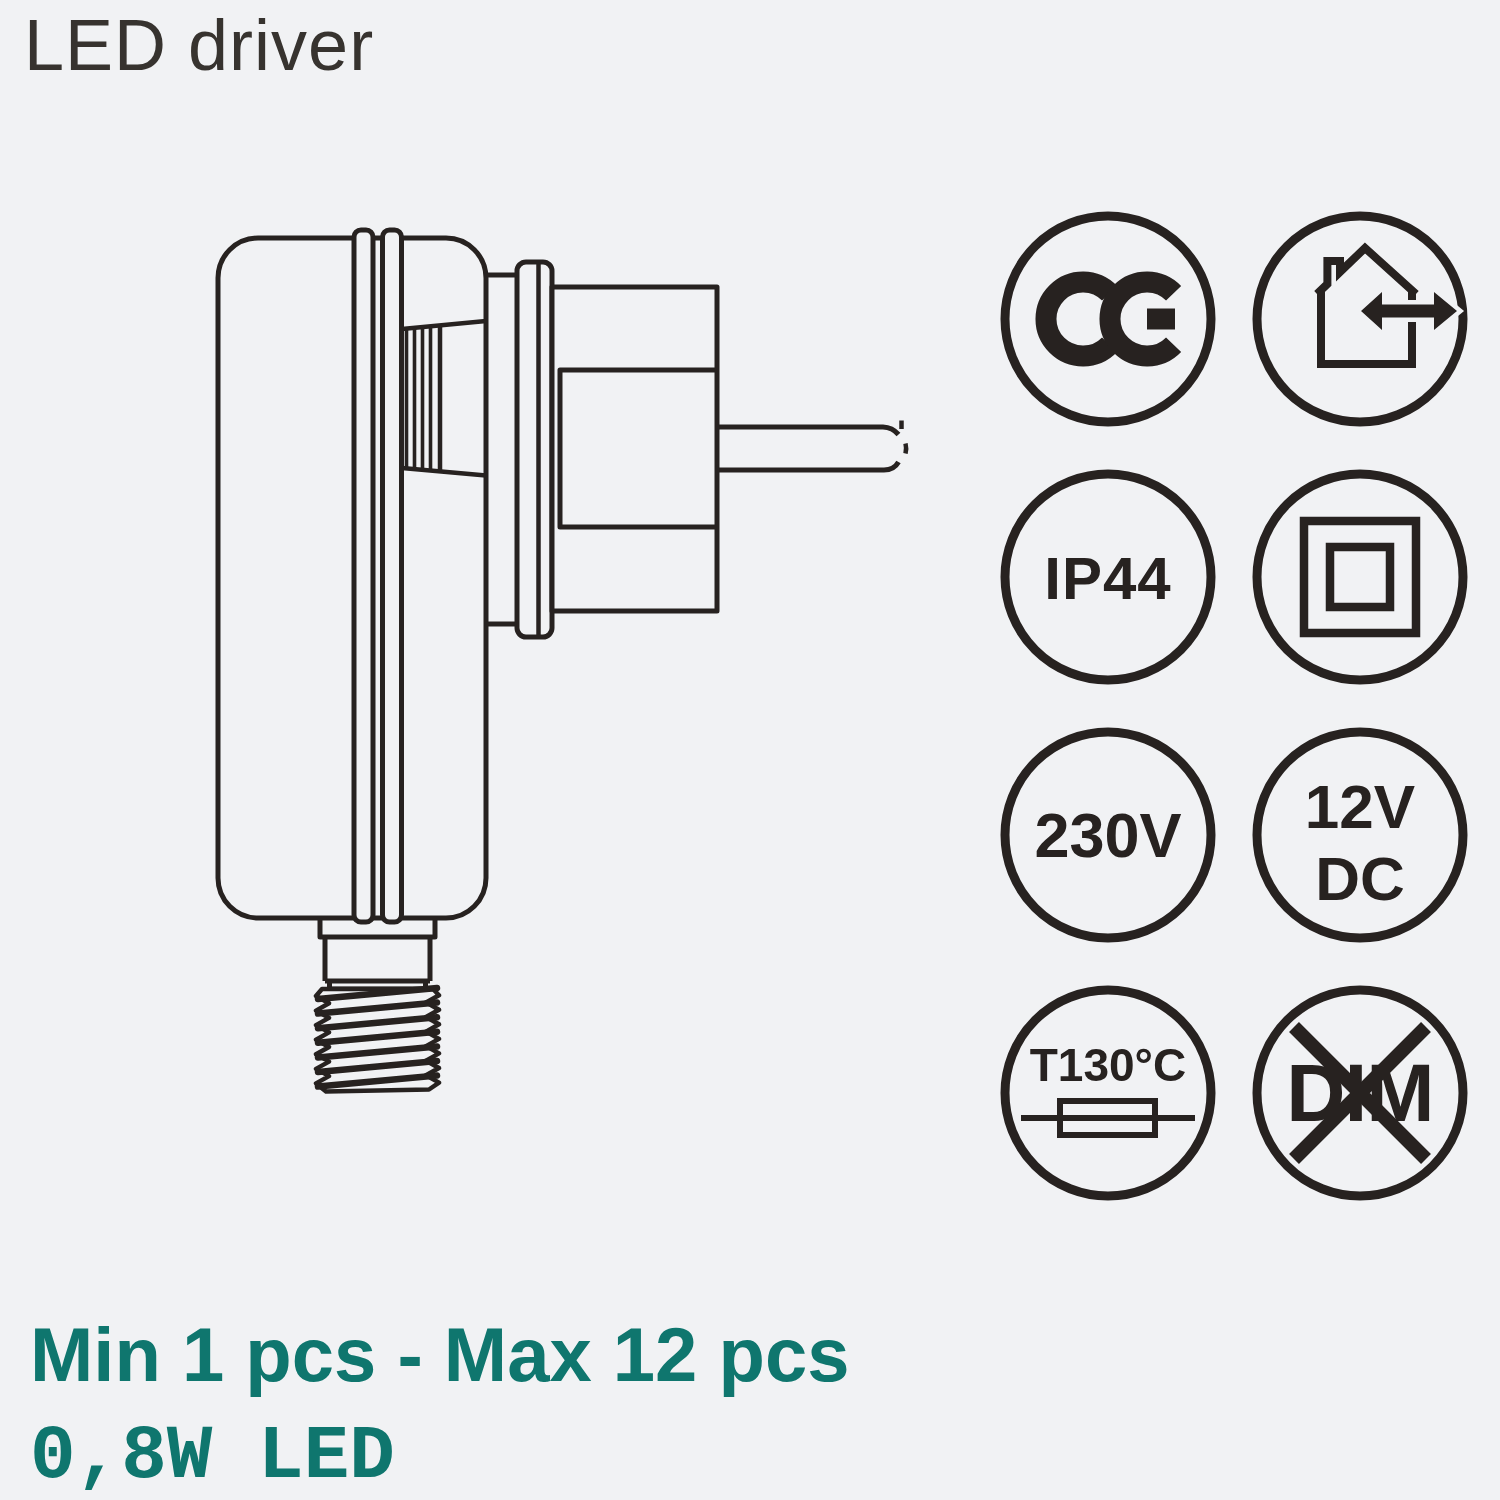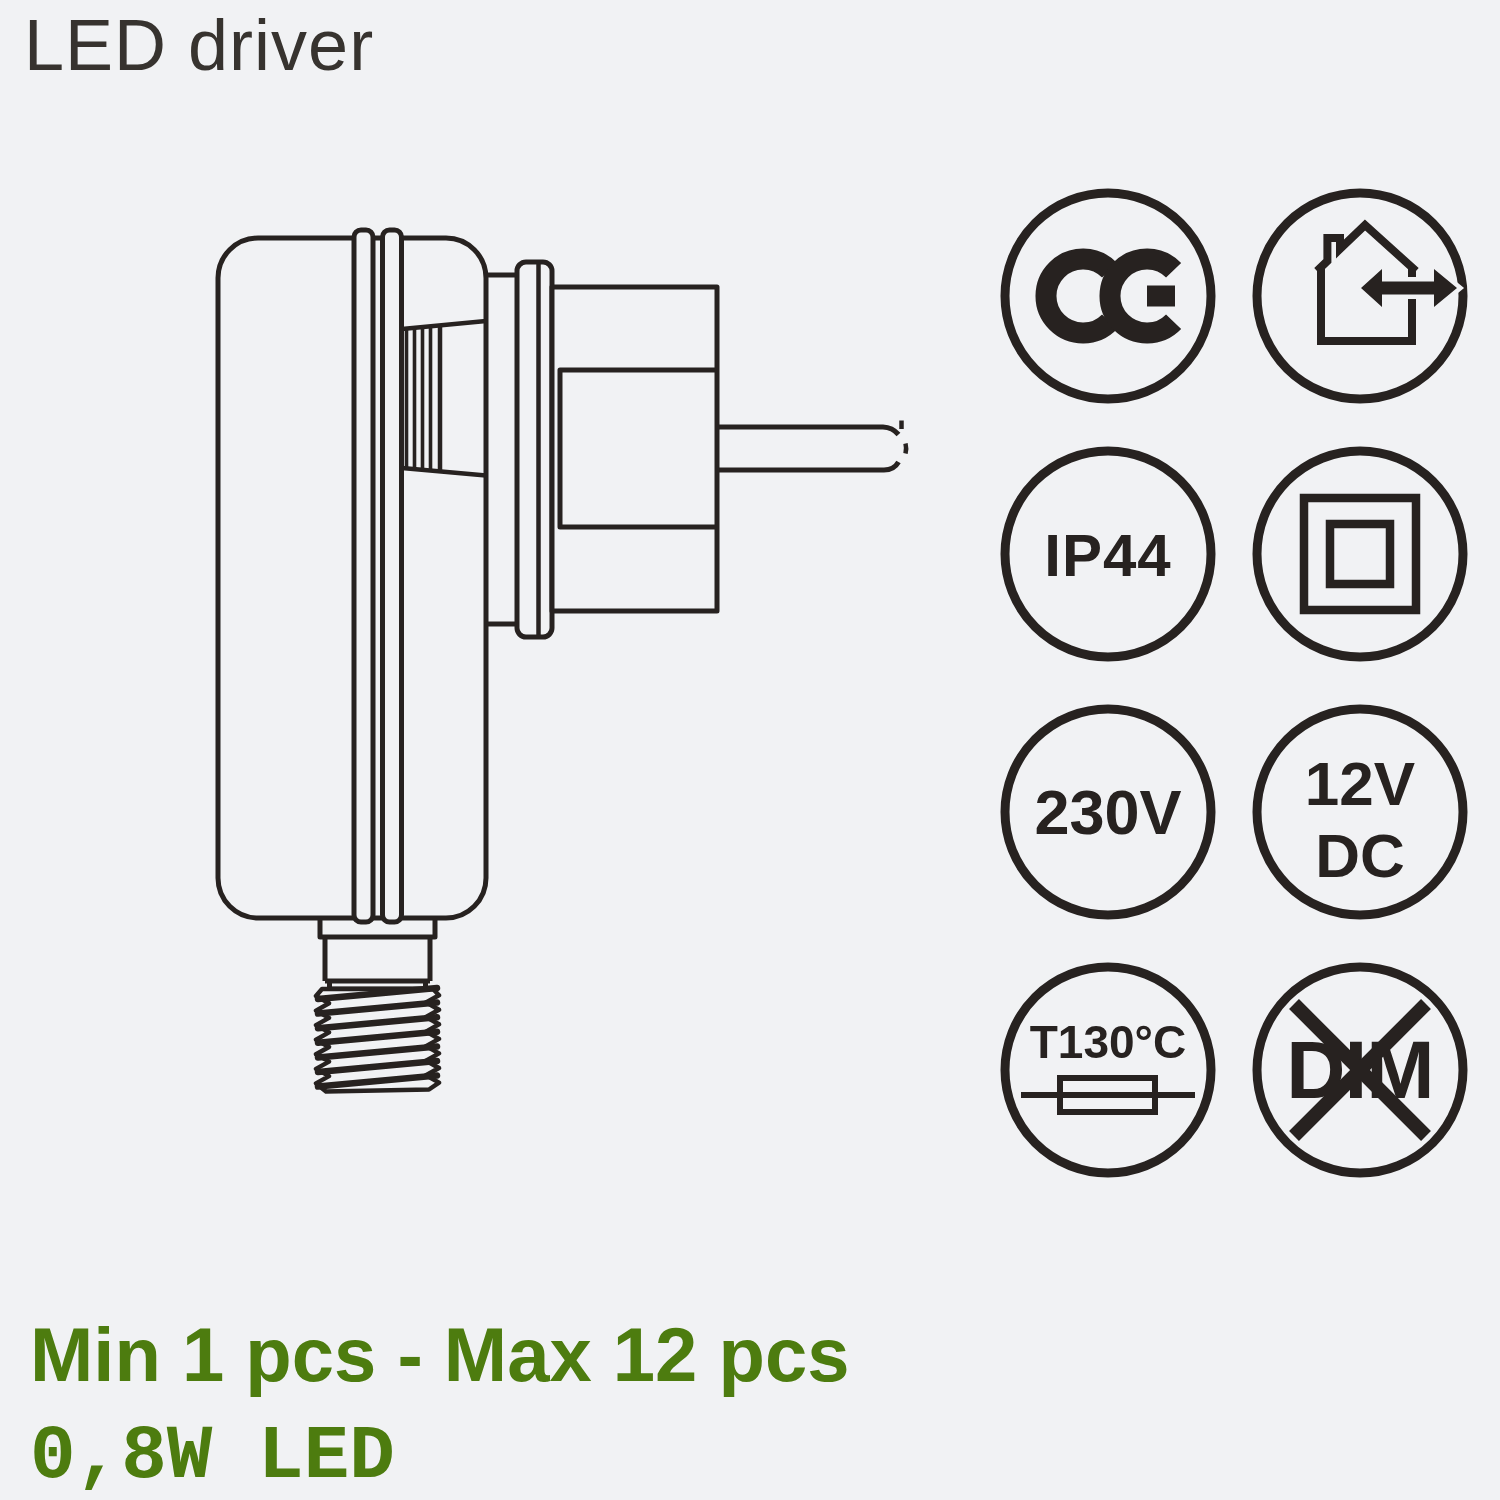--- a/index.html
+++ b/index.html
@@ -19,39 +19,39 @@
   }
 
   .device-svg{position:absolute;left:0;top:0;}
   .dev{stroke:#272220;fill:none;stroke-width:5;stroke-linejoin:round;stroke-linecap:butt;}
   .dev.bgfill{fill:#f1f2f4;}
   .dev.thin{stroke-width:3.6;}
   .dev.med{stroke-width:4.5;}
   .dev.thread-line{stroke-width:6.5;stroke-linecap:round;}
 
   .badges{
-    position:absolute;left:997px;top:185px;
+    position:absolute;left:997px;top:208px;
     display:grid;
     grid-template-columns:repeat(2,222px);
     grid-auto-rows:222px;
     column-gap:30px;row-gap:36px;
   }
   .badge{width:222px;height:222px;}
   .badge .ring{fill:none;stroke:#272220;stroke-width:9;}
   .badge .stroke{fill:none;stroke:#272220;}
   .badge .fill{fill:#272220;stroke:none;}
   .badge text{
     font-family:"Liberation Sans",sans-serif;
     font-weight:700;fill:#272220;text-anchor:middle;
   }
 
   .footer-line{
     position:absolute;left:30px;
     font-size:76px;font-weight:700;line-height:1;
-    letter-spacing:0px;color:#4d7c0f;
+    letter-spacing:0px;color:#0f766e;
   }
   .footer-line.l1{top:1317px;}
   .footer-line.l2{top:1419px;font-family:Liberation Mono, monospace;}
 </style>
 </head>
 <body>
 
 <div class="canvas">
 
   <div class="page-title">LED driver</div>

